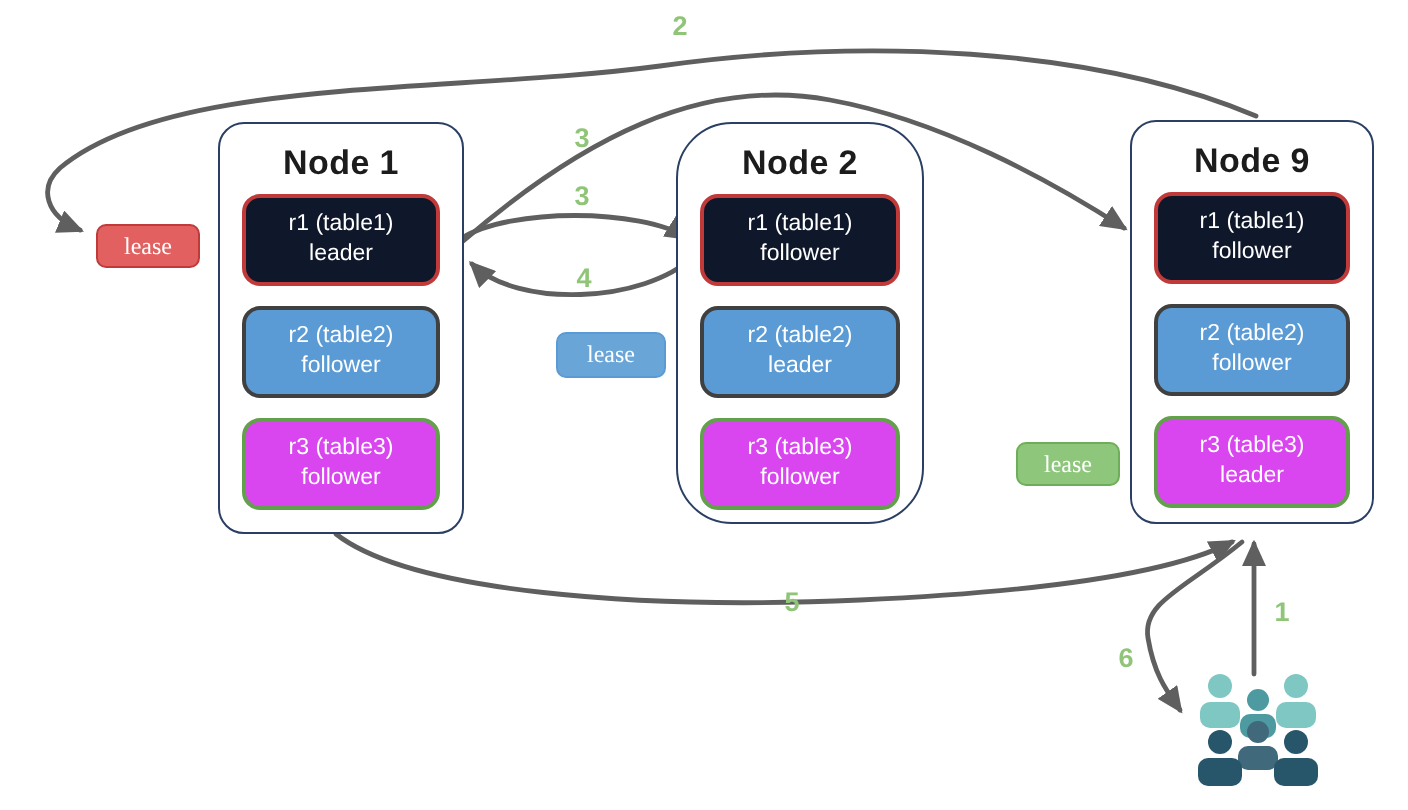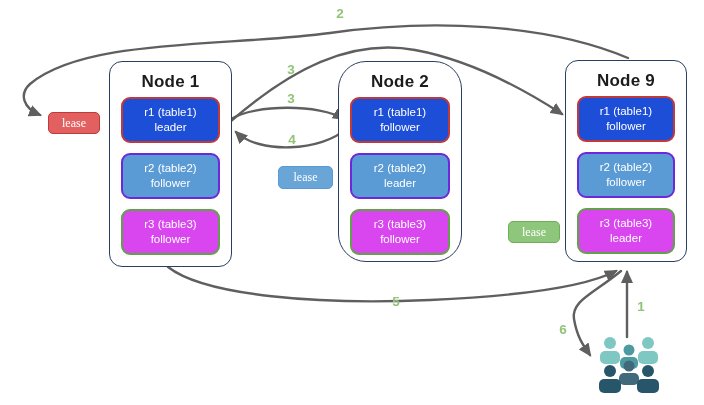--- a/index.html
+++ b/index.html
@@ -14,22 +14,22 @@
   }
   .node-title{
     position:absolute;left:0;right:0;top:10px;text-align:center;
     font-size:17px;font-weight:bold;color:#1c1c1c;letter-spacing:.2px;
   }
   .replica{
     position:absolute;left:11px;right:11px;height:46px;border-radius:9px;
     display:flex;flex-direction:column;align-items:center;justify-content:center;
     color:#ffffff;font-size:11.5px;line-height:1.32;text-align:center;box-sizing:border-box;
   }
-  .replica.red{background:#1d4ed8;border:2px solid #c03a3a;}
-  .replica.blue{background:#5b9bd5;border:2px solid #6d28d9;}
+  .replica.red{background:#0f172a;border:2px solid #c03a3a;}
+  .replica.blue{background:#5b9bd5;border:2px solid #404040;}
   .replica.green{background:#d946ef;border:2px solid #62a04b;}
   .r-top{top:35px;} .r-mid{top:91px;} .r-bot{top:147px;}
   .lease{
     position:absolute;color:#ffffff;font-size:12px;display:flex;align-items:center;justify-content:center;
     border-radius:5px;box-sizing:border-box;font-family:Liberation Serif, serif;
   }
   .lease.red{left:48px;top:112px;width:52px;height:22px;background:#e26060;border:1.6px solid #c03a3a;}
   .lease.blue{left:278px;top:166px;width:55px;height:23px;background:#6aa5d8;border:1.6px solid #5b9bd5;}
   .lease.green{left:508px;top:221px;width:52px;height:22px;background:#8ec77c;border:1.6px solid #6fae58;}
   .step{

